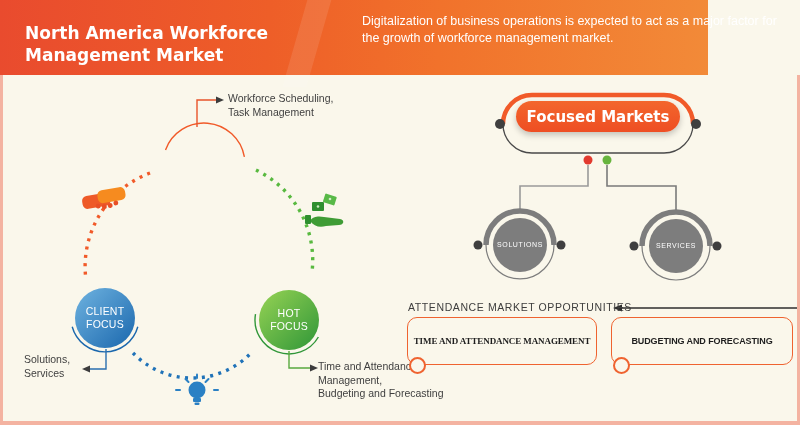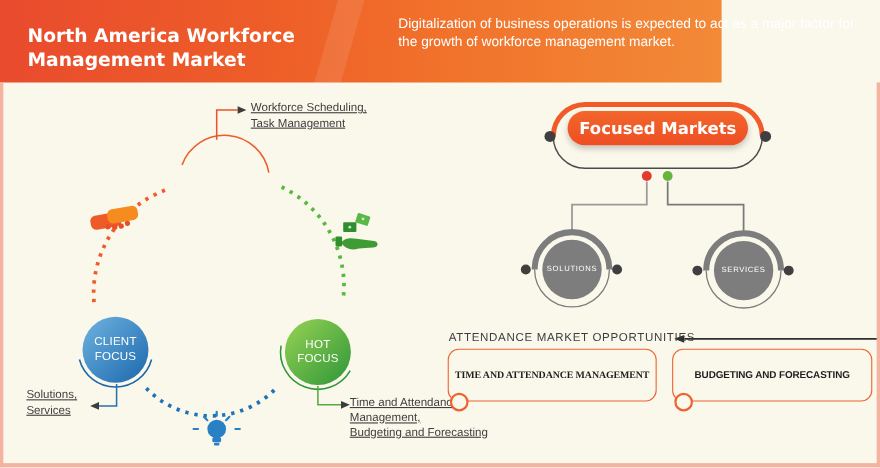--- a/index.html
+++ b/index.html
@@ -1,21 +1,21 @@
 <!DOCTYPE html>
 <html><head>
 <meta charset="utf-8">
 <style>
   html,body{margin:0;padding:0;background:#e8e4d8;}
   .stage{position:relative;width:800px;height:425px;background:#FAF7EB;overflow:hidden;
          font-family:"Liberation Sans",sans-serif;}
   .preline{white-space:pre-line;}
 
   
-  .hdr{position:absolute;left:0;top:0;width:656px;height:75px;
+  .hdr{position:absolute;left:0;top:0;width:708px;height:75px;
        background:linear-gradient(92deg,#E94B2E 0%,#EE5E28 38%,#F1722B 62%,#F28A38 100%);}
   .hdr-stripe{position:absolute;left:296px;top:-8px;width:24px;height:95px;
        background:rgba(255,255,255,0.10);transform:skewX(-16deg);}
   .hdr-title{position:absolute;left:25px;top:11px;color:#fff;font-family:"DejaVu Sans",sans-serif;
        font-weight:bold;font-size:17px;line-height:22px;}
   .hdr-desc{position:absolute;left:362px;top:0;width:432px;color:#fff;
        font-size:12.5px;line-height:17px;}
 
   
   .b-left,.b-right,.b-bottom{position:absolute;background:#F4B3A1;}
@@ -29,21 +29,21 @@
   
   .node{position:absolute;z-index:2;border-radius:50%;display:flex;align-items:center;justify-content:center;
         text-align:center;color:#fff;font-weight:500;letter-spacing:.2px;}
   .node-cp{left:167px;top:127px;width:74px;height:74px;font-size:11px;line-height:14px;
         background:linear-gradient(135deg,#F9A05B,#E9432D);}
   .node-cf{left:75px;top:288px;width:60px;height:60px;font-size:10.5px;line-height:13px;
         background:linear-gradient(135deg,#6FB3E0,#1A67AD);}
   .node-hb{left:259px;top:290px;width:60px;height:60px;font-size:10.5px;line-height:13px;
         background:linear-gradient(135deg,#97D354,#2F9638);}
 
-  .callout{color:#3F3F3F;font-size:10.5px;line-height:13.5px;text-decoration:underline;}
+  .callout{color:#3F3F3F;font-size:10.5px;line-height:13.5px;}
   .co-1{left:228px;top:92px;}
   .co-2{left:24px;top:353px;width:44px;text-align:left;}
   .co-3{left:318px;top:360px;}
 
   
   .pill{position:absolute;left:516px;top:101px;width:164px;height:31px;border-radius:23px;z-index:2;
         background:linear-gradient(180deg,#F3662C,#EE4E23);display:flex;align-items:center;justify-content:center;
         color:#fff;font-family:"DejaVu Sans",sans-serif;font-weight:bold;font-size:15px;
         box-shadow:0 3px 6px rgba(0,0,0,.22);}
   .gray-lbl{position:absolute;z-index:2;width:80px;text-align:center;color:#fff;

